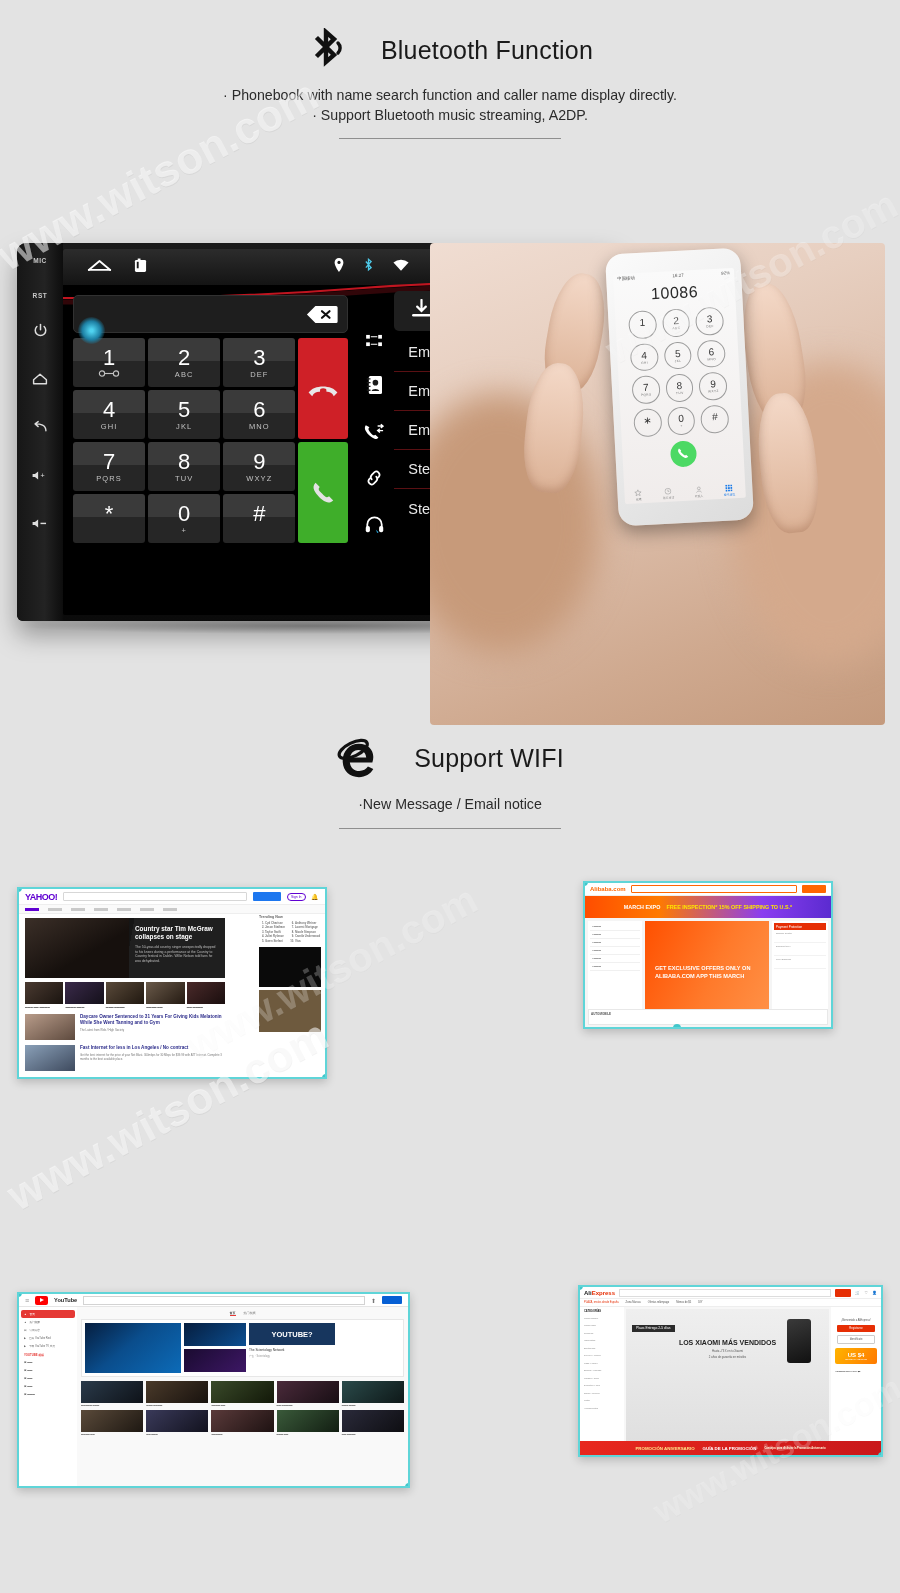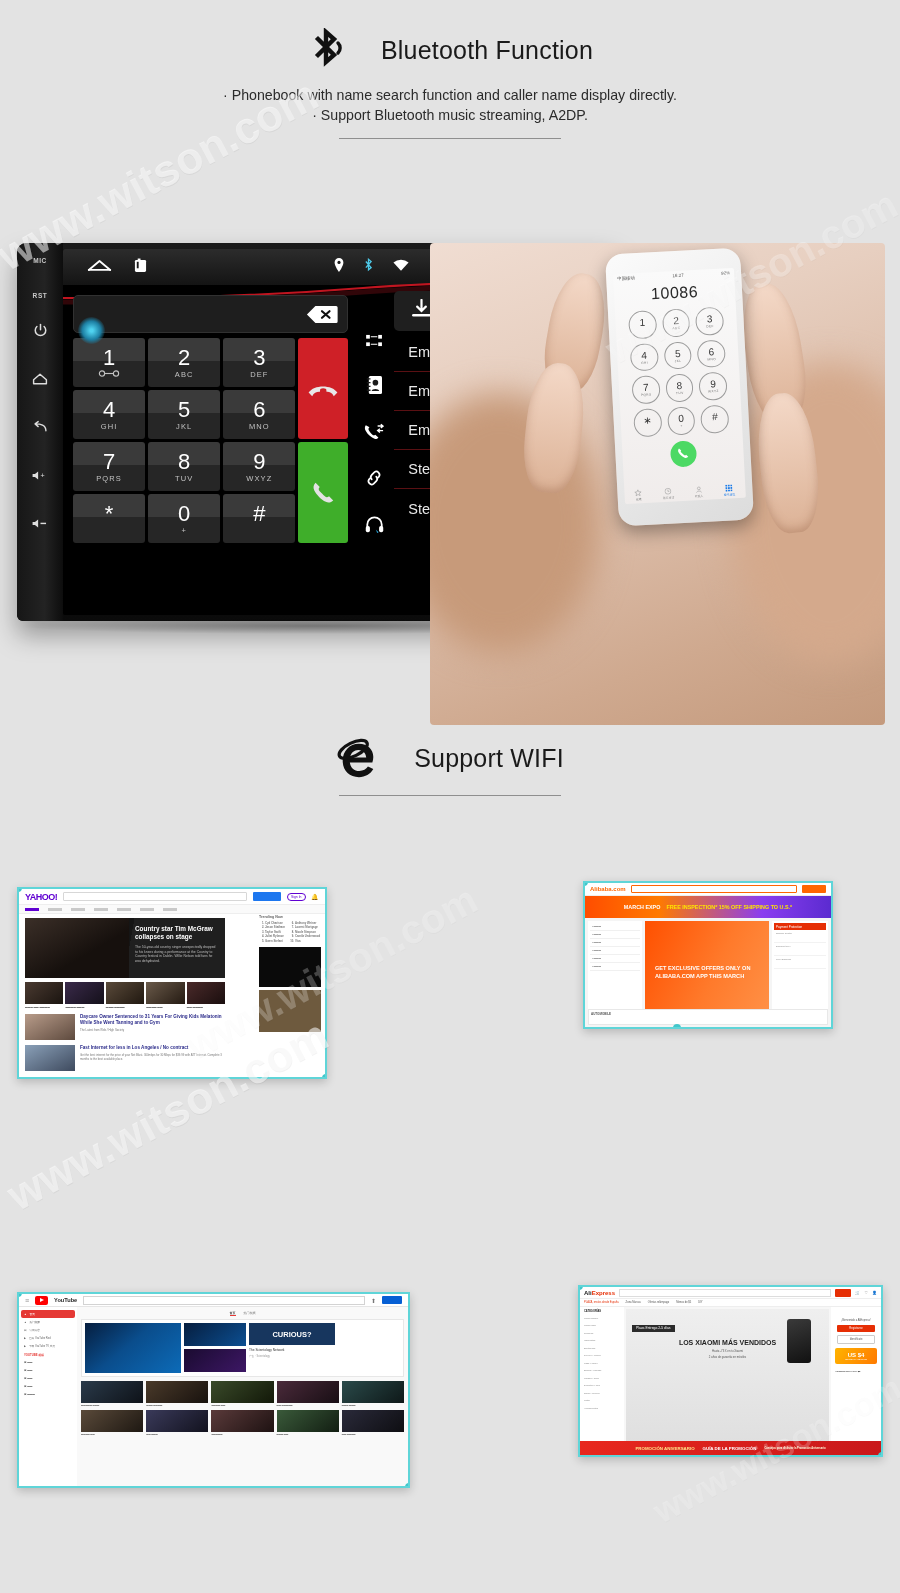--- a/index.html
+++ b/index.html
@@ -630,20 +630,21 @@
   <div class="sec-head">
     <span class="ie-logo">
       <svg viewBox="0 0 46 48" width="44" height="46">
         <path d="M24 9 C33 9 39 15 39 23 C39 25 38.6 27 38 28.6 L14.5 28.6 C15 34 19 37.6 24.4 37.6 C28.4 37.6 31.6 35.8 33.4 33 L39 35.6 C36 41 30.6 44 24 44 C14 44 7 37 7 27 C7 16.6 14 9 24 9 Z M14.8 23.4 L31.6 23.4 C31 18.6 28 15.6 23.4 15.6 C18.8 15.6 15.6 18.6 14.8 23.4 Z" fill="#111"></path>
         <ellipse cx="18" cy="15" rx="16" ry="7" transform="rotate(-26 18 15)" fill="none" stroke="#111" stroke-width="3.4"></ellipse>
       </svg>
     </span>
     <span class="sec-title">Support WIFI</span>
   </div>
   <div class="bullets">
+    <div>·New Message / Email notice</div>
     <div class="rule"></div>
   </div>
 </section>
 
 <div id="collage">
 
   <div class="tealframe" style="left:17px;top:7px;width:310px;height:192px;">
     <div class="mini">
       <div class="yh-top">
         <span class="yh-logo">YAHOO!</span>
@@ -797,21 +798,21 @@
             <span style="color:#222;border-bottom:1px solid #e53935">首页</span>
             <span>热门视频</span>
           </div>
           <div class="yt-ad">
             <div class="yt-big"></div>
             <div class="yt-small">
               <div class="yt-s1"></div>
               <div class="yt-s2"></div>
             </div>
             <div class="yt-curious">
-              <div class="yt-curbox">CURIOUS?</div>
+              <div class="yt-curbox">YOUTUBE?</div>
               <div class="yt-curtx">The Scientology Network</div>
               <div style="font-size:2.6px;color:#999;padding-top:2px">广告 · Scientology</div>
             </div>
           </div>
           <div class="yt-grid">
             <div class="yt-card">
                 <div class="im" style="background:linear-gradient(140deg,#2a3a4a,#0e1218)"></div>
                 <div class="tx">▬▬▬▬▬ ▬▬▬</div>
               </div>
             <div class="yt-card">

